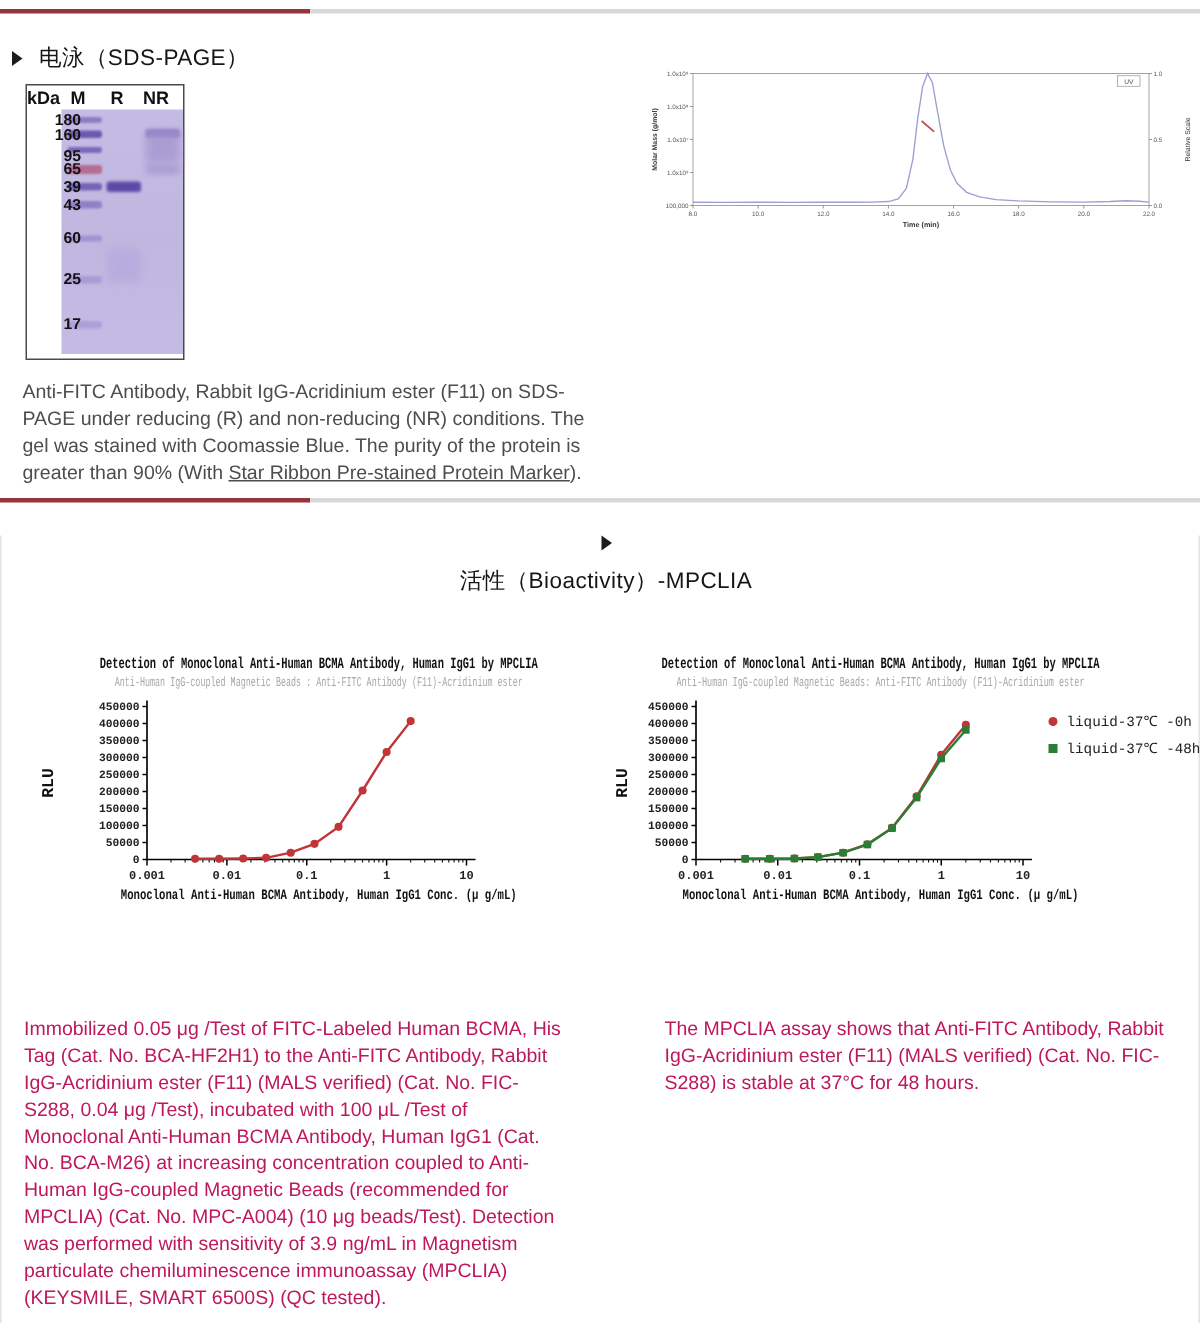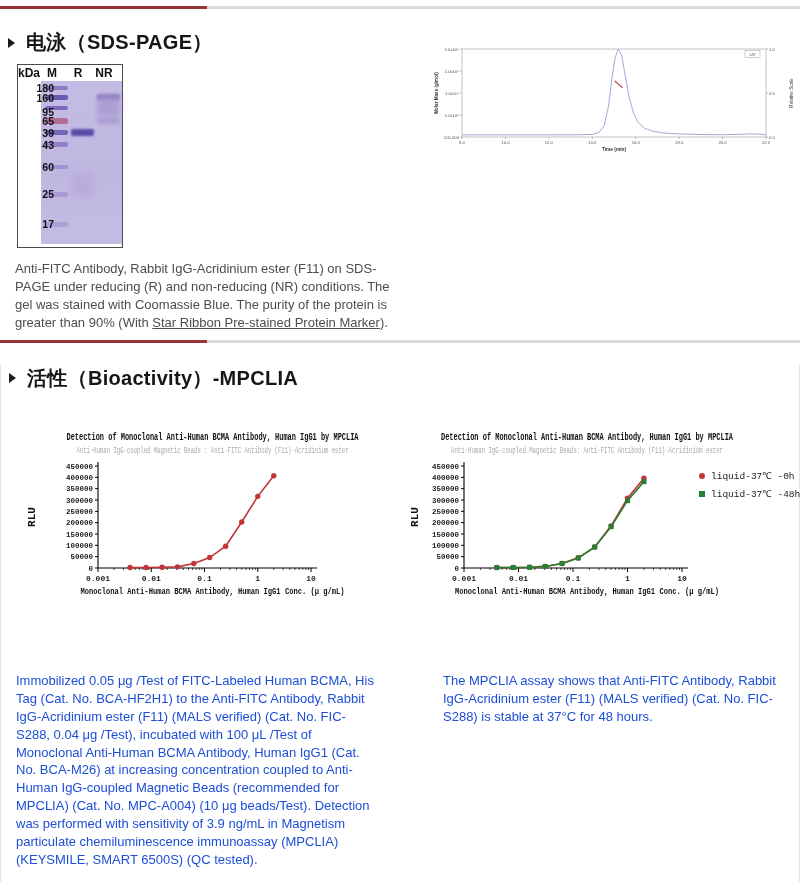--- a/index.html
+++ b/index.html
@@ -1,21 +1,21 @@
 <!DOCTYPE html>
 <html><head>
 <meta charset="utf-8">
 <style>
   * { box-sizing: border-box; }
   body { margin:0; background:#fff; font-family:"Liberation Sans", sans-serif; }
   .page { width:800px; height:882px; overflow:hidden; background:#fff; position:relative; }
 
   .divider { height:3px; margin-top:6px; }
 
-  h2.sec-head { display:flex; align-items:center; gap:11px; font-size:20px; font-weight:700;
+  h2.sec-head { display:flex; align-items:center; gap:11px; font-size:15px; font-weight:400;
                 color:#161616; margin:20px 0 0 0; letter-spacing:0.3px; }
   .tri { width:0; height:0; border-left:7px solid #1c1c1c; border-top:5px solid transparent;
          border-bottom:5px solid transparent; flex:0 0 auto; }
 
   .top-row { display:flex; }
   .col-l { width:50%; padding-left:8px; }
   .col-r { width:50%; padding-left:28px; }
 
   
   .gel-fig { position:relative; margin:8px 0 0 9px; width:106px; height:184px;
@@ -30,27 +30,27 @@
 
   .caption { font-size:13px; line-height:1.38; color:#4d4d4d; margin:12px 10px 0 7px; }
   .col-r .caption { margin-left:15px; margin-right:10px; margin-top:54px; }
   a.marker-link { color:#4d4d4d; text-decoration:underline; cursor:pointer; }
 
   .secmals-chart { margin:30px 0 0 2px; }
 
   
   .bio-panel { border-left:1px solid #e3e3e3; border-right:1px solid #e3e3e3;
                min-height:520px; padding-bottom:4px; }
-  .bio-panel .sec-head { margin:22px 0 0 8px; }
+  .bio-panel .sec-head { margin:22px 0 0 8px;flex-direction:column; }
   .charts-row { display:flex; margin-top:34px;font-family:Liberation Mono, monospace; }
   .chart-half { width:50%; }
   .chart-half.left svg { margin-left:18px; }
   .chart-half.right svg { margin-left:6px; }
   .captions-row { display:flex; margin-top:50px; }
-  .caption-half { width:50%; font-size:13px; line-height:1.38; color:#1d4ed8; }
+  .caption-half { width:50%; font-size:13px; line-height:1.38; color:#be185d; }
   .caption-half.left { padding:0 26px 0 15px; }
   .caption-half.right { padding:0 14px 0 43px; }
 </style>
 </head>
 <body>
 
 <div class="page">
 
   <div class="divider" style="background: linear-gradient(90deg, rgb(150, 52, 58) 0px, rgb(150, 52, 58) 207px, rgb(217, 217, 217) 207px);"></div>
 

